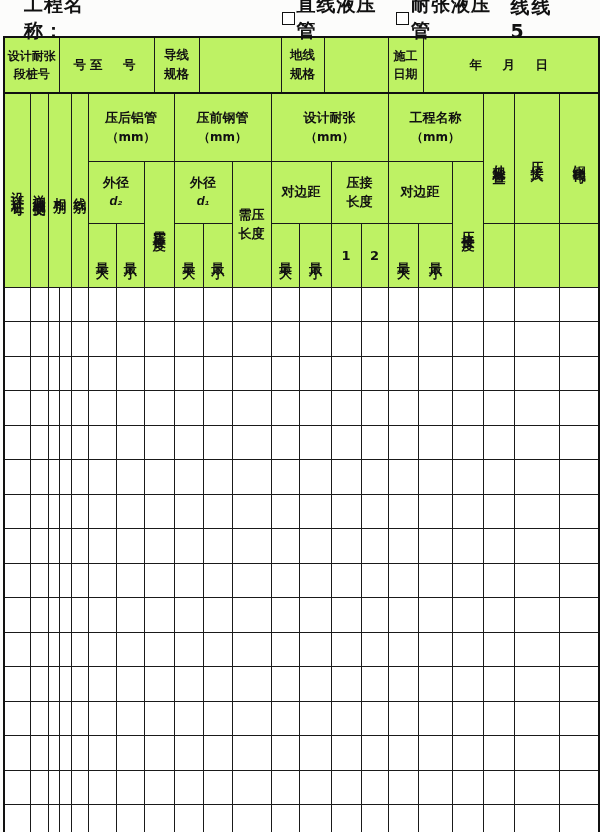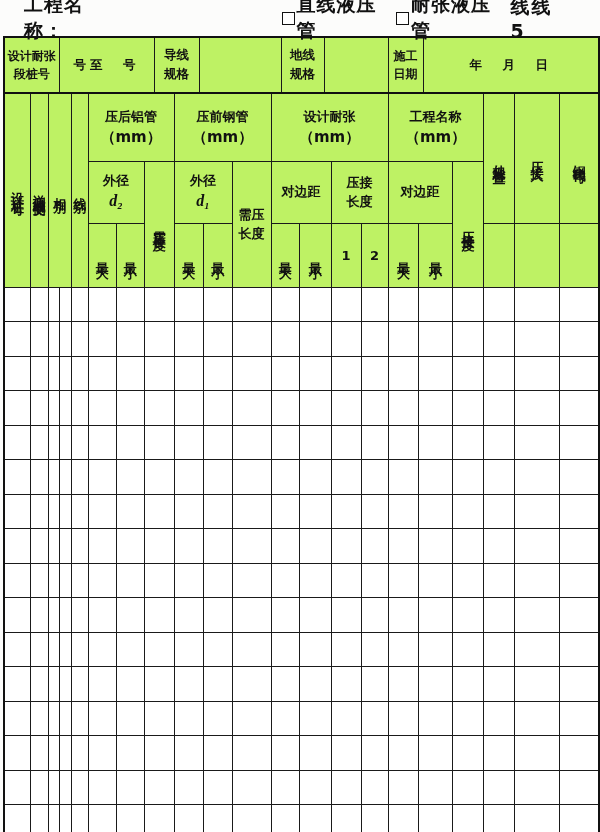--- a/index.html
+++ b/index.html
@@ -54,26 +54,26 @@
   .vtext{
     writing-mode:vertical-lr;
     text-orientation:upright;
     display:inline-block;
     letter-spacing:4px;
     line-height:1.05;
   }
   .vtight{letter-spacing:2px;}
   .sym{
     font-style:italic;
-    font-family:Liberation Serif, serif;
-    font-size:16px;
+    font-family:Liberation Sans, sans-serif;
+    font-size:13px;
     line-height:1.4;
   }
   .gtitle{line-height:1.6;}
-  .unit{font-size:15px;font-weight:bold;}
+  .unit{font-size:12px;font-weight:bold;}
   .h1{height:68px;}
   .h2{height:62px;}
   .h3{height:64px;}
   .dr td{height:33.5px;background:#fff;}
 </style>
 </head>
 <body>
 
 <div class="titlebar">
   <span>工程名称：</span>

